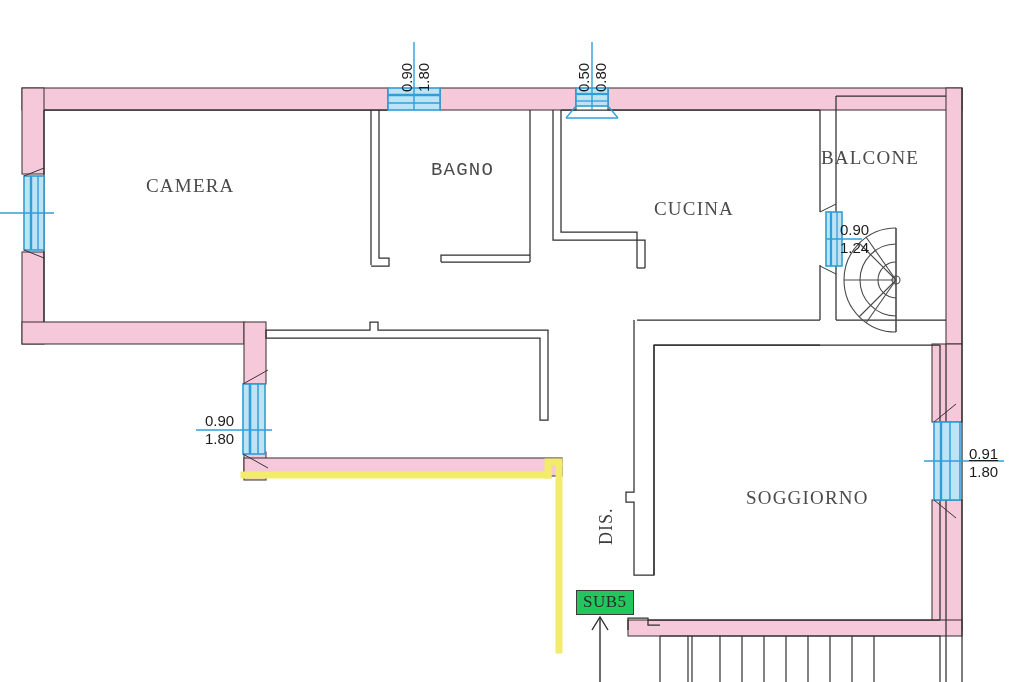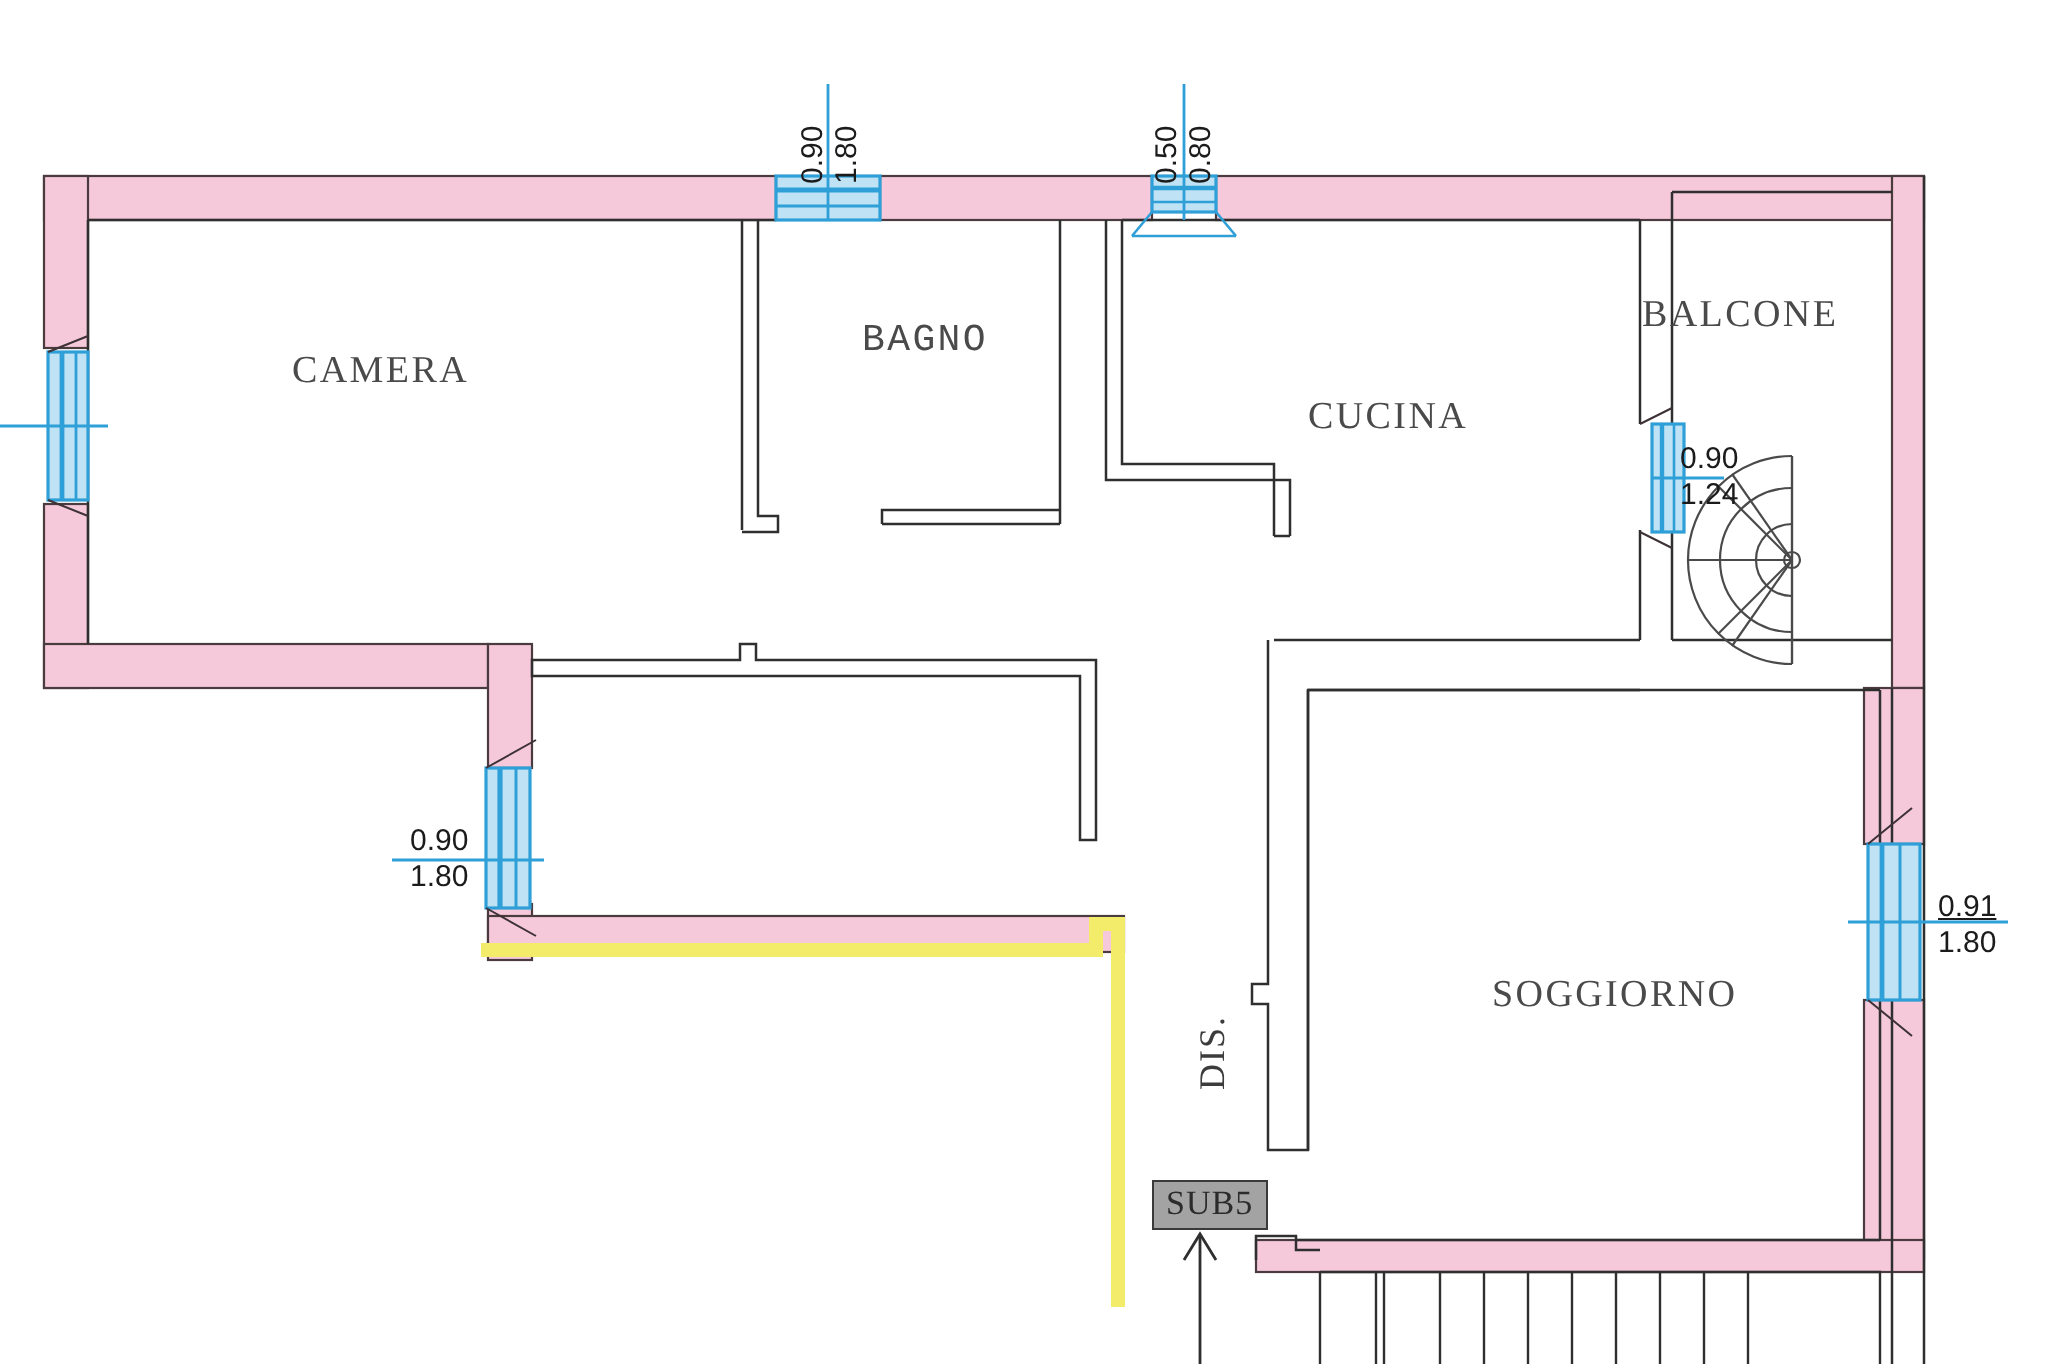--- a/index.html
+++ b/index.html
@@ -6,21 +6,21 @@
   html,body{margin:0;padding:0;background:#ffffff;}
   body{width:1024px;height:682px;overflow:hidden;
        font-family:"Liberation Serif", serif;}
   #plan{position:relative;width:1024px;height:682px;background:#fff;}
   svg{display:block;position:absolute;left:0;top:0;}
   .roomlabel{position:absolute;font-family:"Liberation Serif",serif;
              font-size:19px;color:#4a4a4a;letter-spacing:1.2px;white-space:nowrap;}
   .dimlabel{position:absolute;font-family:"Liberation Sans",sans-serif;
             font-size:15px;color:#1b1b1b;line-height:1.03;white-space:nowrap;}
   .dimlabel.vert{transform-origin:0 0;}
-  .sub-box{position:absolute;border:1.3px solid #3a3a3a;background:#a3a3a3;
+  .sub-box{position:absolute;border:1.3px solid #3a3a3a;background:#22c55e;
            padding:1px 6px 2px 6px;font-family:"Liberation Serif",serif;
            font-size:17px;color:#2b2b2b;letter-spacing:0.5px;}
   .dis-label{position:absolute;font-family:"Liberation Serif",serif;
              font-size:18px;color:#3c3c3c;letter-spacing:1px;
              transform:rotate(-90deg);transform-origin:0 0;white-space:nowrap;}
 </style>
 </head>
 <body>
 
 <div id="plan">

